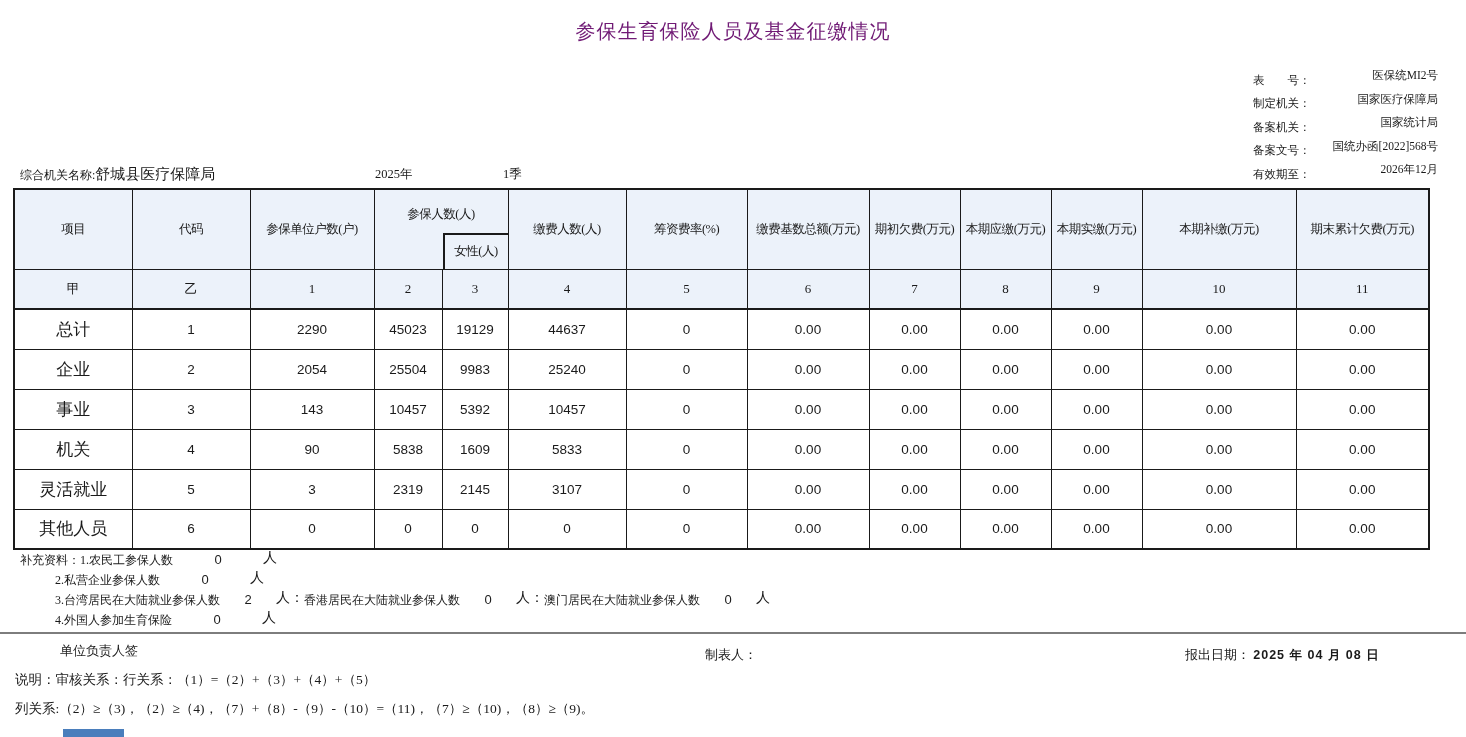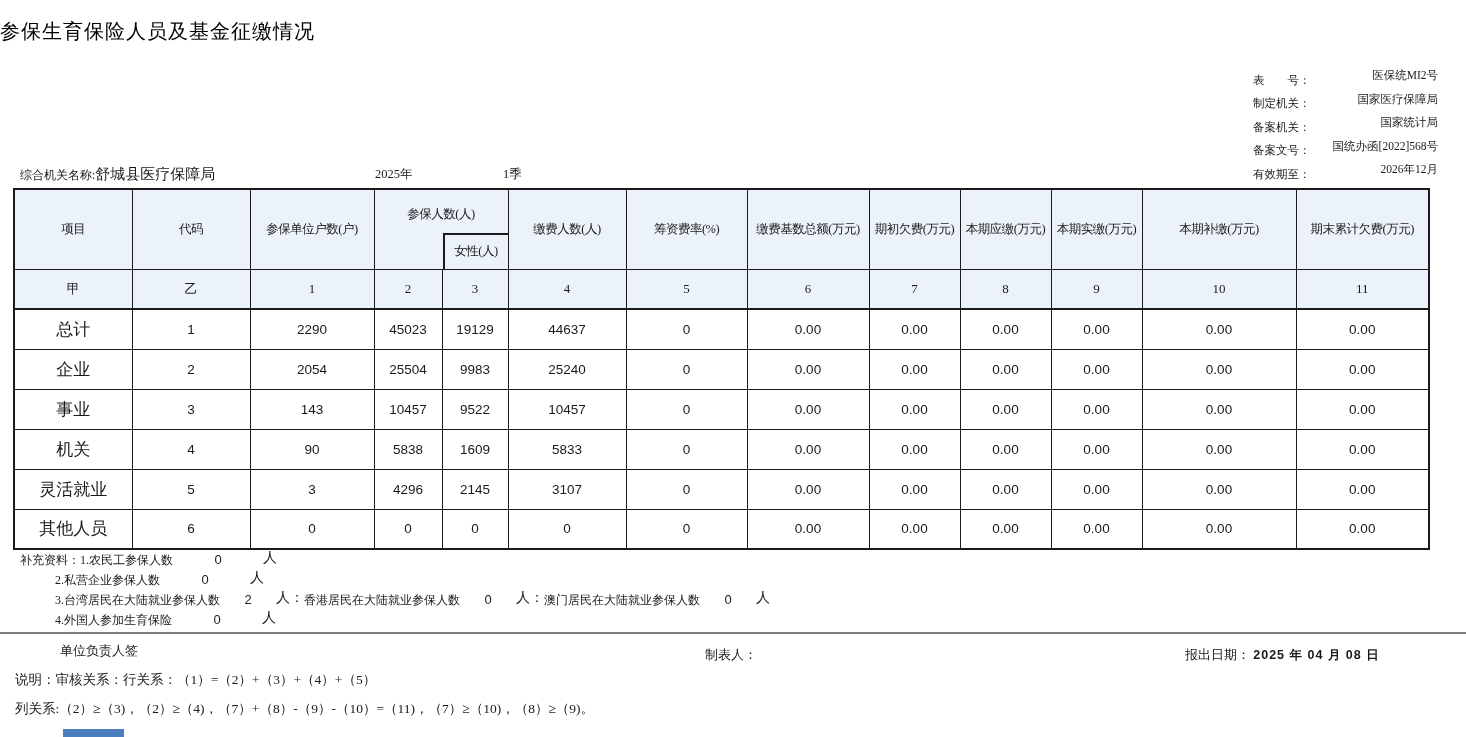--- a/index.html
+++ b/index.html
@@ -3,21 +3,21 @@
 <meta charset="utf-8">
 <style>
   * { margin:0; padding:0; box-sizing:border-box; }
   html,body { background:#fff; }
   .page {
     position:relative; width:1466px; height:737px; background:#ffffff;
     font-family:"Liberation Serif","DejaVu Serif",serif; color:#1a1a1a; overflow:hidden;
   }
   .title {
     position:absolute; top:18px; left:0; width:100%;
-    text-align:left; font-size:20px; letter-spacing:1px; color:#000000;
+    text-align:center; font-size:20px; letter-spacing:1px; color:#701a75;
   }
   
   .meta { position:absolute; top:64px; right:28px; width:185px; font-size:11.5px; }
   .meta-row { display:flex; justify-content:space-between; height:23.5px; align-items:center; }
   .meta-label { white-space:nowrap;margin-top:9px; }
   .meta-value { white-space:nowrap; text-align:right; }
   
   .org-line { position:absolute; left:20px; top:165px; height:18px; font-size:12px; white-space:nowrap; }
   .org-name { font-size:15px; }
   .org-year { position:absolute; left:355px; top:1px; font-size:12.5px; }
@@ -181,21 +181,21 @@
       <td>0.00</td>
       <td>0.00</td>
       <td>0.00</td>
       <td>0.00</td>
     </tr>
     <tr class="data-row">
       <td class="item">事业</td>
       <td>3</td>
       <td>143</td>
       <td>10457</td>
-      <td>9522</td>
+      <td>5392</td>
       <td>10457</td>
       <td>0</td>
       <td>0.00</td>
       <td>0.00</td>
       <td>0.00</td>
       <td>0.00</td>
       <td>0.00</td>
       <td>0.00</td>
     </tr>
     <tr class="data-row">
@@ -210,21 +210,21 @@
       <td>0.00</td>
       <td>0.00</td>
       <td>0.00</td>
       <td>0.00</td>
       <td>0.00</td>
     </tr>
     <tr class="data-row">
       <td class="item">灵活就业</td>
       <td>5</td>
       <td>3</td>
-      <td>4296</td>
+      <td>2319</td>
       <td>2145</td>
       <td>3107</td>
       <td>0</td>
       <td>0.00</td>
       <td>0.00</td>
       <td>0.00</td>
       <td>0.00</td>
       <td>0.00</td>
       <td>0.00</td>
     </tr>

